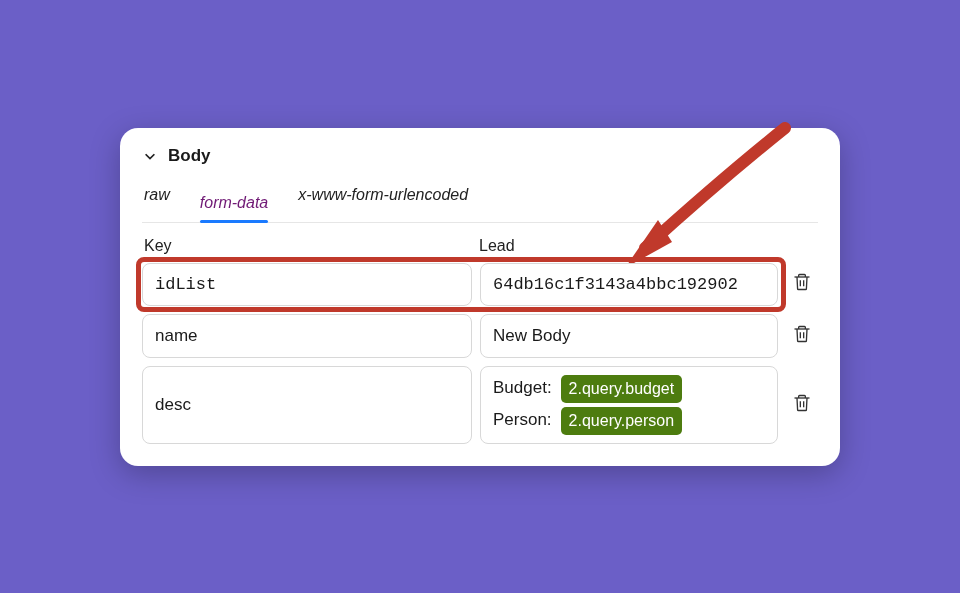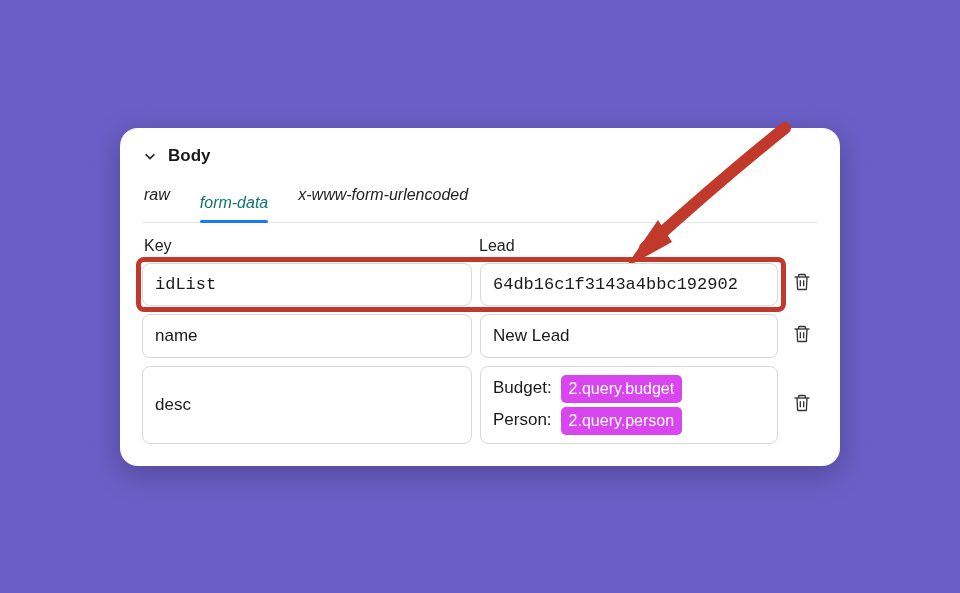--- a/index.html
+++ b/index.html
@@ -50,21 +50,21 @@
     font-size: 16px;
   }
   .tab {
     padding: 6px 0 10px 0;
     color: #222;
     cursor: pointer;
     position: relative;
     font-style: italic;
   }
   .tab.active {
-    color: #0f766e;
+    color: #701a75;
     font-weight: 500;
     margin-top: 8px;
   }
   .tab.active::after {
     content: "";
     position: absolute;
     left: 0; right: 0; bottom: -1px;
     height: 3px;
     background: #1a7aff;
     border-radius: 2px;
@@ -118,21 +118,21 @@
     position: absolute;
     left: -6px;
     right: 32px;
     top: -6px;
     bottom: -6px;
     border: 5px solid #c0392b;
     border-radius: 8px;
     pointer-events: none;
   }
   .chip {
-    background: #d946ef;
+    background: #4d7c0f;
     color: #fff;
     border-radius: 5px;
     padding: 2px 8px;
     font-size: 16px;
     display: inline-block;
   }
   .value-line {
     display: flex;
     gap: 9px;
     width: 100%;
@@ -201,21 +201,21 @@
             </svg>
         </span>
       </div>
     </div>
 
     <div class="row">
       <div class="cell key-cell">
         <span>name</span>
       </div>
       <div class="cell value-cell">
-        <span>New Lead</span>
+        <span>New Body</span>
       </div>
       <div class="trash-btn">
         <span>
           <svg viewBox="0 0 24 24">
               <polyline points="3,6 21,6"></polyline>
               <path d="M8 6 V4 a1 1 0 0 1 1-1 h6 a1 1 0 0 1 1 1 V6"></path>
               <path d="M6 6 L6.7 20 a1 1 0 0 0 1 1 h8.6 a1 1 0 0 0 1-1 L18 6"></path>
               <line x1="10" y1="10" x2="10" y2="17"></line>
               <line x1="14" y1="10" x2="14" y2="17"></line>
             </svg>

